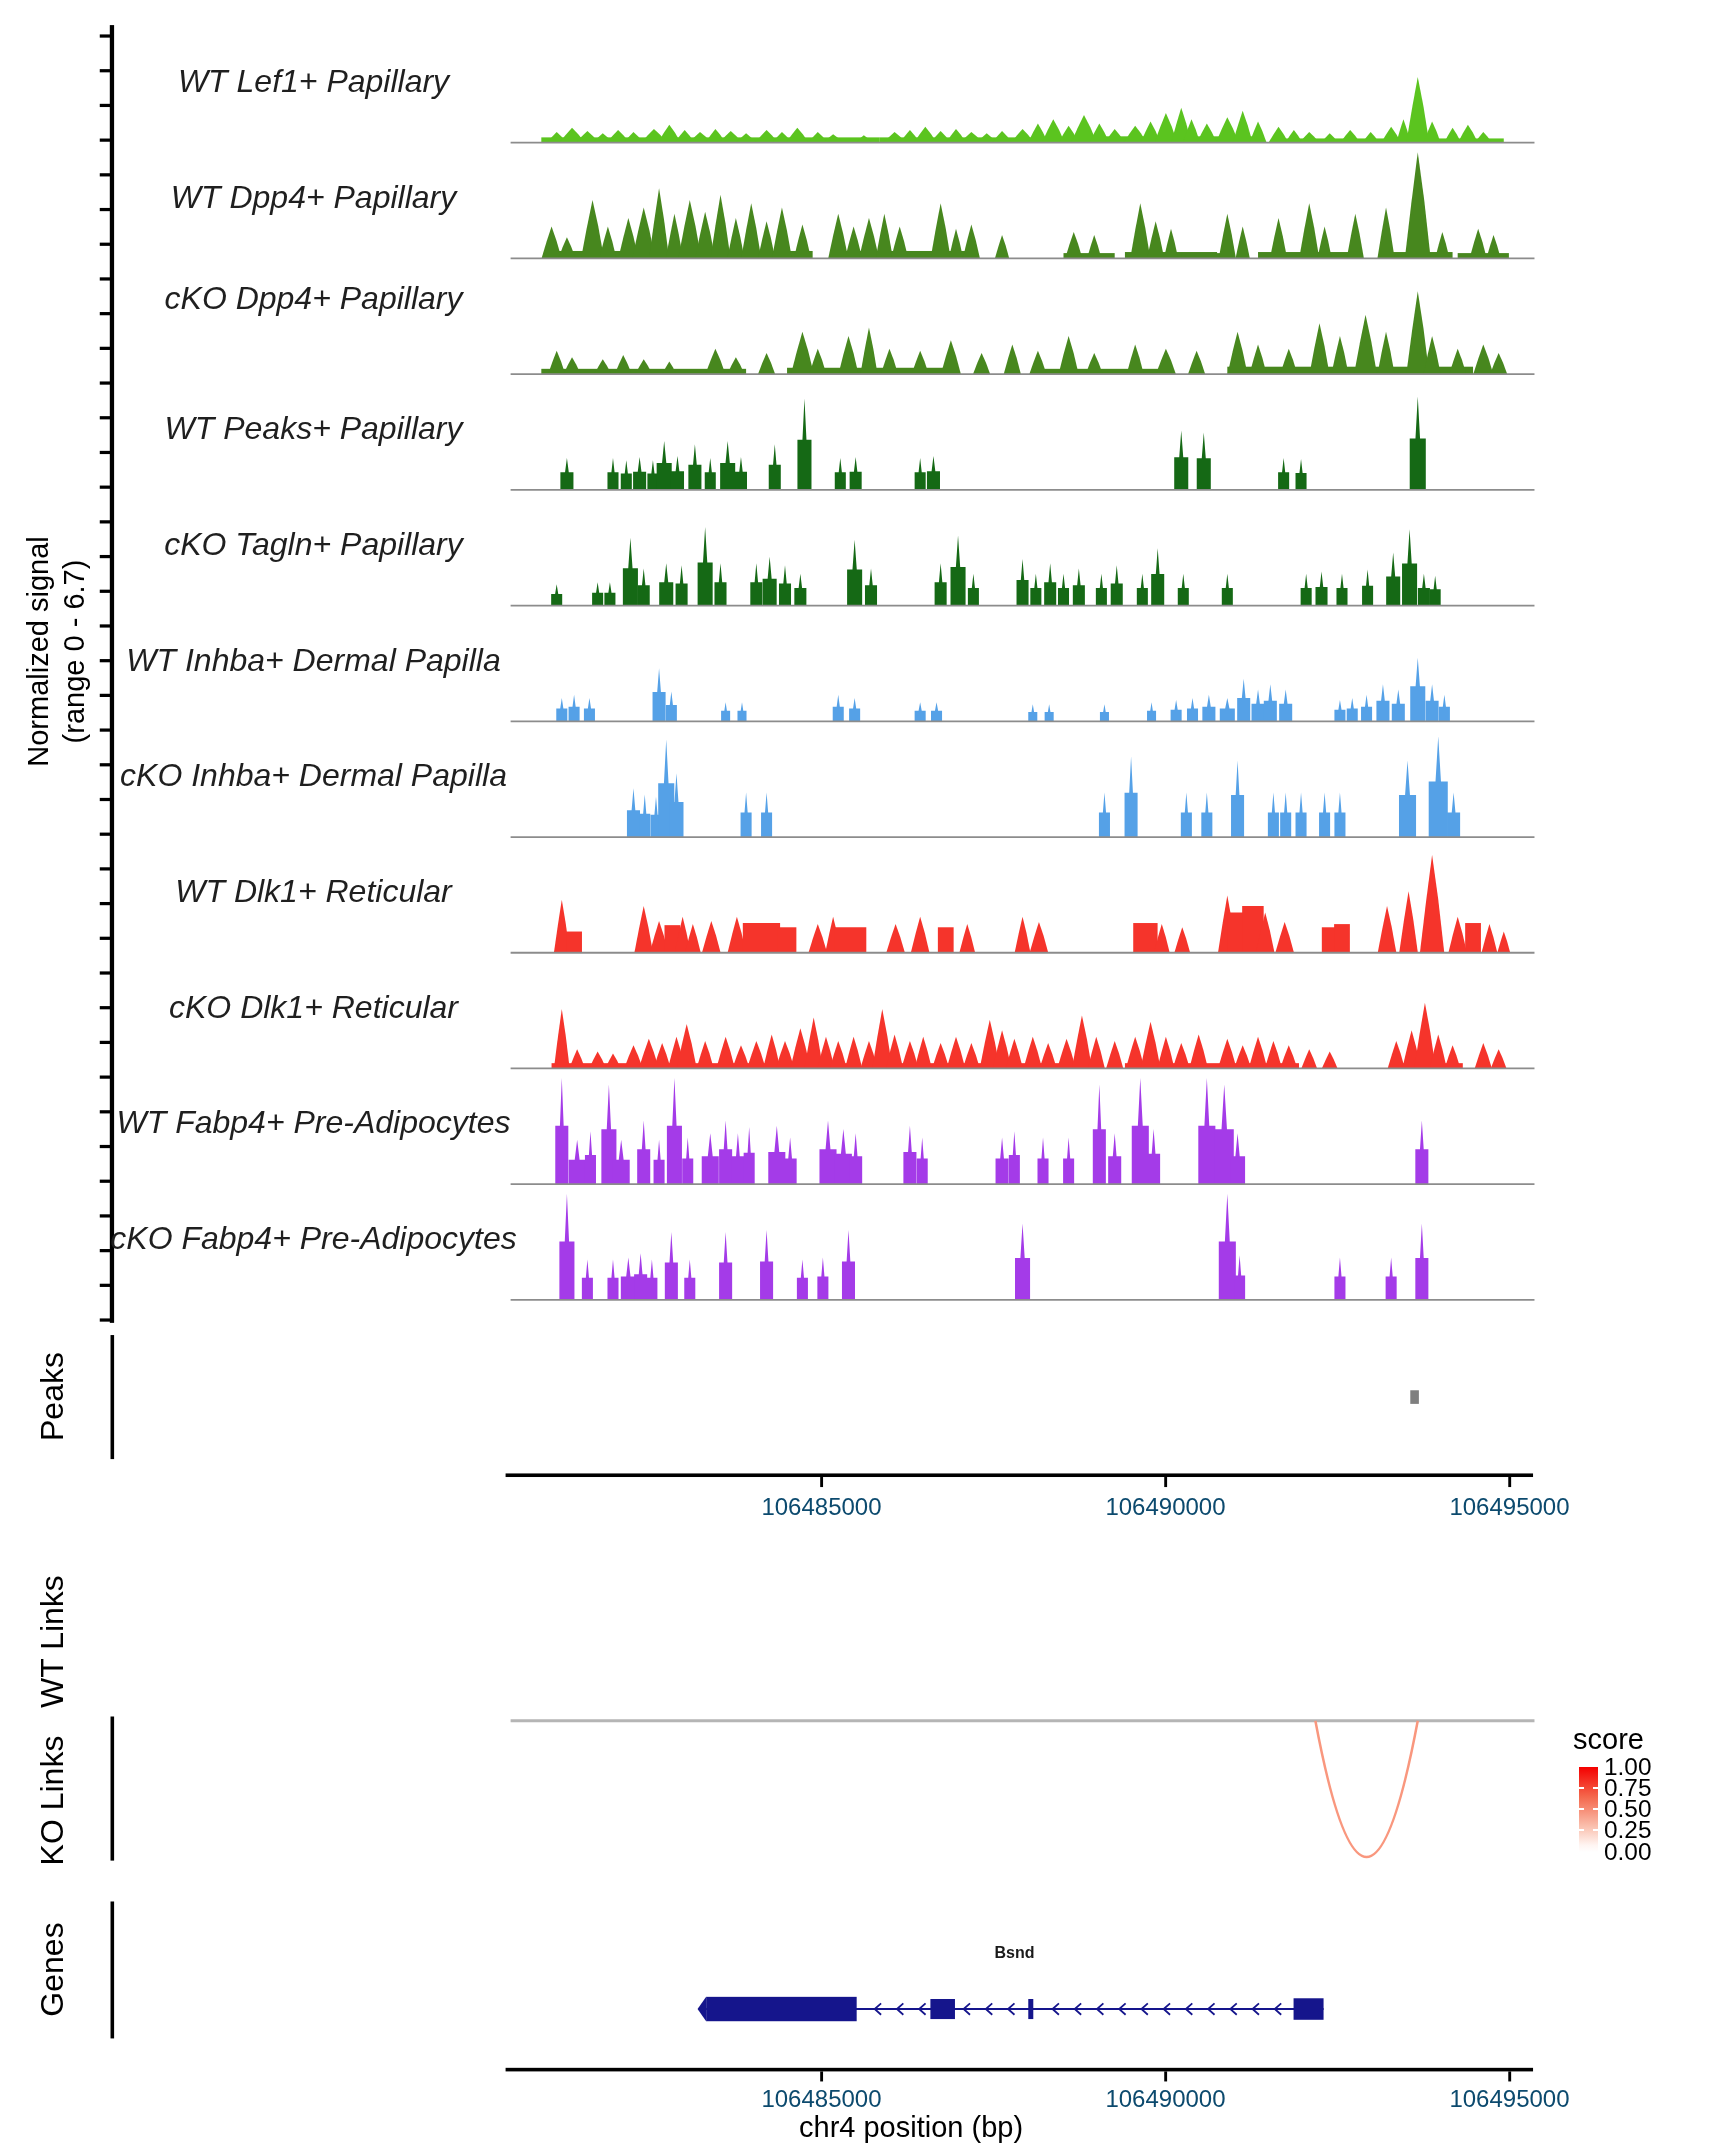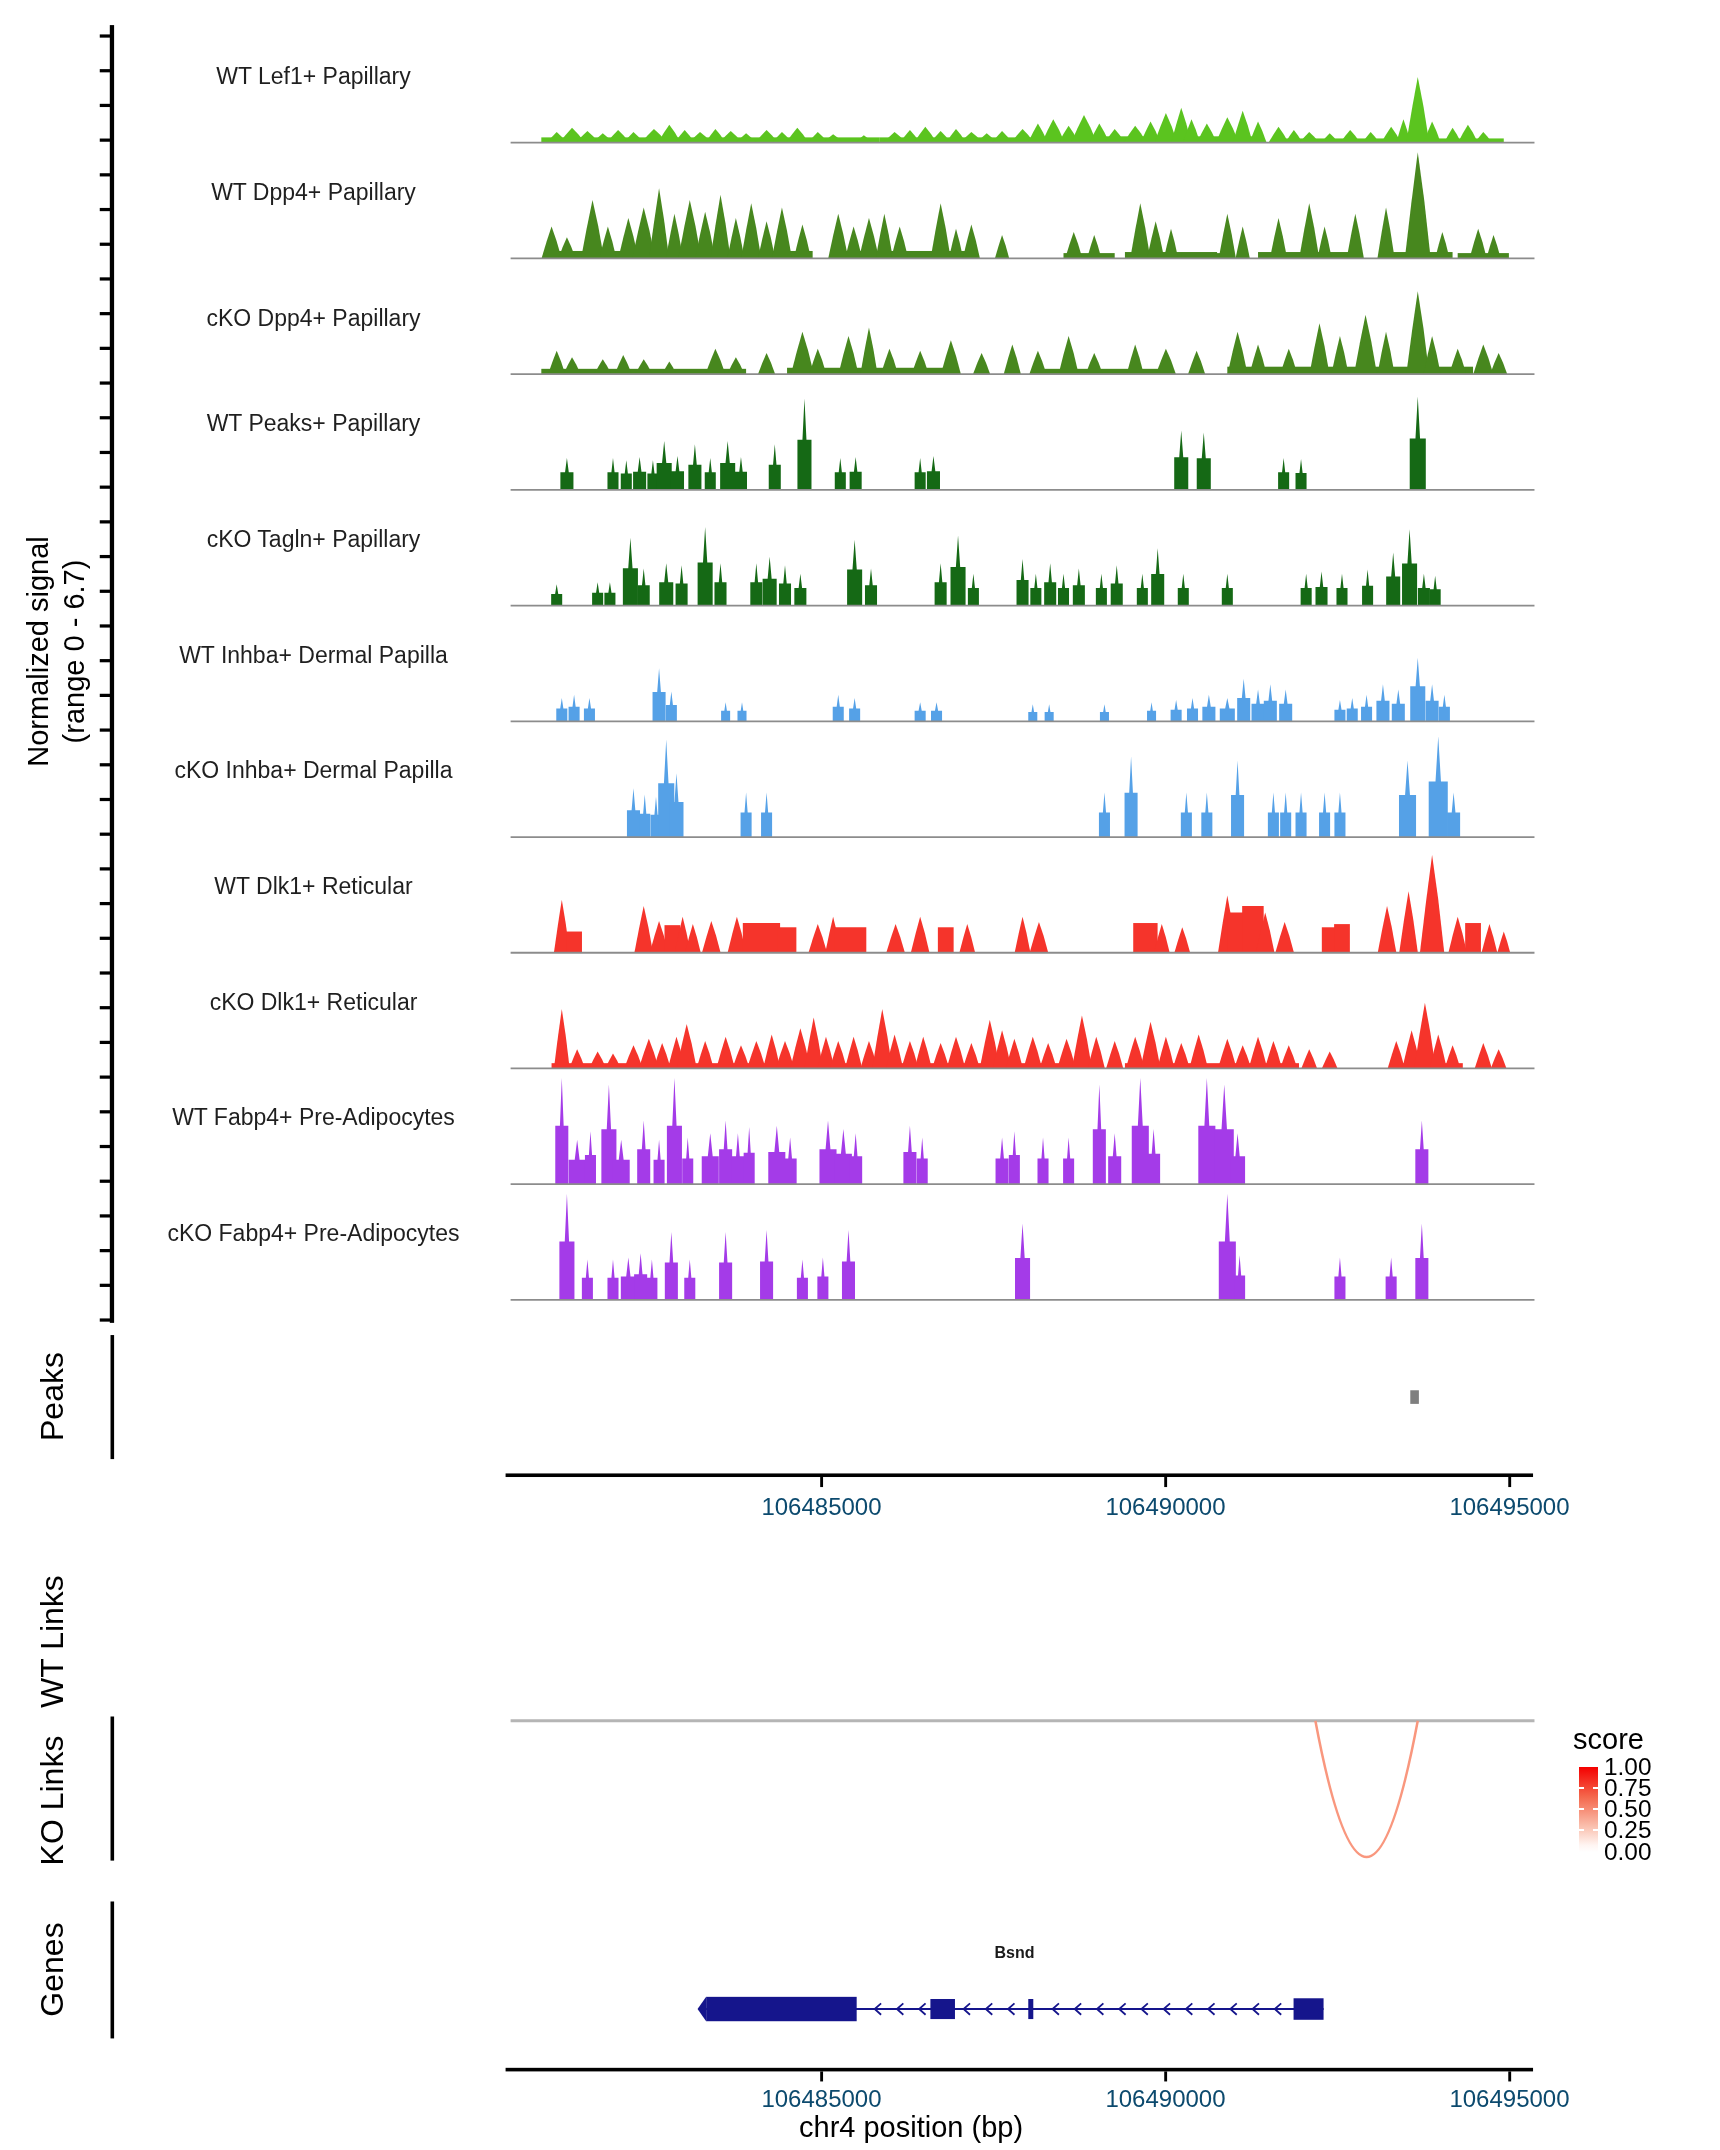--- a/index.html
+++ b/index.html
@@ -1,20 +1,20 @@
 <!DOCTYPE html>
 <html style="font-size:11.5px"><head>
 <meta charset="utf-8">
 <style>
   html,body{margin:0;padding:0;background:#fff;}
   #canvas{position:relative;width:1721px;height:2151px;background:#ffffff;
           font-family:"Liberation Sans",sans-serif;overflow:hidden;}
   #plot-svg{position:absolute;left:0;top:0;}
   .track-label{position:absolute;left:84px;width:459px;text-align:center;
-               font-size:23px;color:#1f1f1f;white-space:nowrap;}
+               font-size:32px;color:#1f1f1f;white-space:nowrap;font-style:italic;}
   .side-label{position:absolute;width:258px;height:37px;line-height:37px;text-align:center;
               font-size:32px;color:#000;transform:rotate(-90deg);white-space:nowrap;}
   #ylab{position:absolute;left:-194px;top:614px;width:502px;height:75px;
         transform:rotate(-90deg);text-align:center;font-size:29px;color:#000;line-height:36px;}
   .axis-tick-label{position:absolute;width:229px;text-align:center;font-size:24px;color:#0c4a6e;}
   #xlabel{position:absolute;left:799px;top:2111px;width:444px;text-align:left;
           font-size:29px;color:#000;}
   #legend-title{position:absolute;left:1573px;top:1723px;font-size:29px;color:#000;}
   #legend-bar{position:absolute;left:1579px;top:1767px;width:18.6px;height:85px;
               background:linear-gradient(to bottom,#f40000 0%,#f4674c 35%,#fac0ae 70%,#fff5f2 92%,#ffffff 100%);}
@@ -530,21 +530,21 @@
   </div>
 
   <div class="side-label" style="left:-77px;top:1378px;">Peaks</div>
   <div class="side-label" style="left:-77px;top:1623px;">WT Links</div>
   <div class="side-label" style="left:-77px;top:1782px;">KO Links</div>
   <div class="side-label" style="left:-77px;top:1951px;">Genes</div>
 
   <div id="track-labels">
       <div class="track-label" style="top: 63px;">WT Lef1+ Papillary</div>
       <div class="track-label" style="top: 179px;">WT Dpp4+ Papillary</div>
-      <div class="track-label" style="top: 305px;">cKO Dpp4+ Papillary</div>
+      <div class="track-label" style="top: 280px;">cKO Dpp4+ Papillary</div>
       <div class="track-label" style="top: 410px;">WT Peaks+ Papillary</div>
       <div class="track-label" style="top: 526px;">cKO Tagln+ Papillary</div>
       <div class="track-label" style="top: 642px;">WT Inhba+ Dermal Papilla</div>
       <div class="track-label" style="top: 757px;">cKO Inhba+ Dermal Papilla</div>
       <div class="track-label" style="top: 873px;">WT Dlk1+ Reticular</div>
       <div class="track-label" style="top: 989px;">cKO Dlk1+ Reticular</div>
       <div class="track-label" style="top: 1104px;">WT Fabp4+ Pre-Adipocytes</div>
       <div class="track-label" style="top: 1220px;">cKO Fabp4+ Pre-Adipocytes</div>
     </div>
   <div id="axis1-labels">

